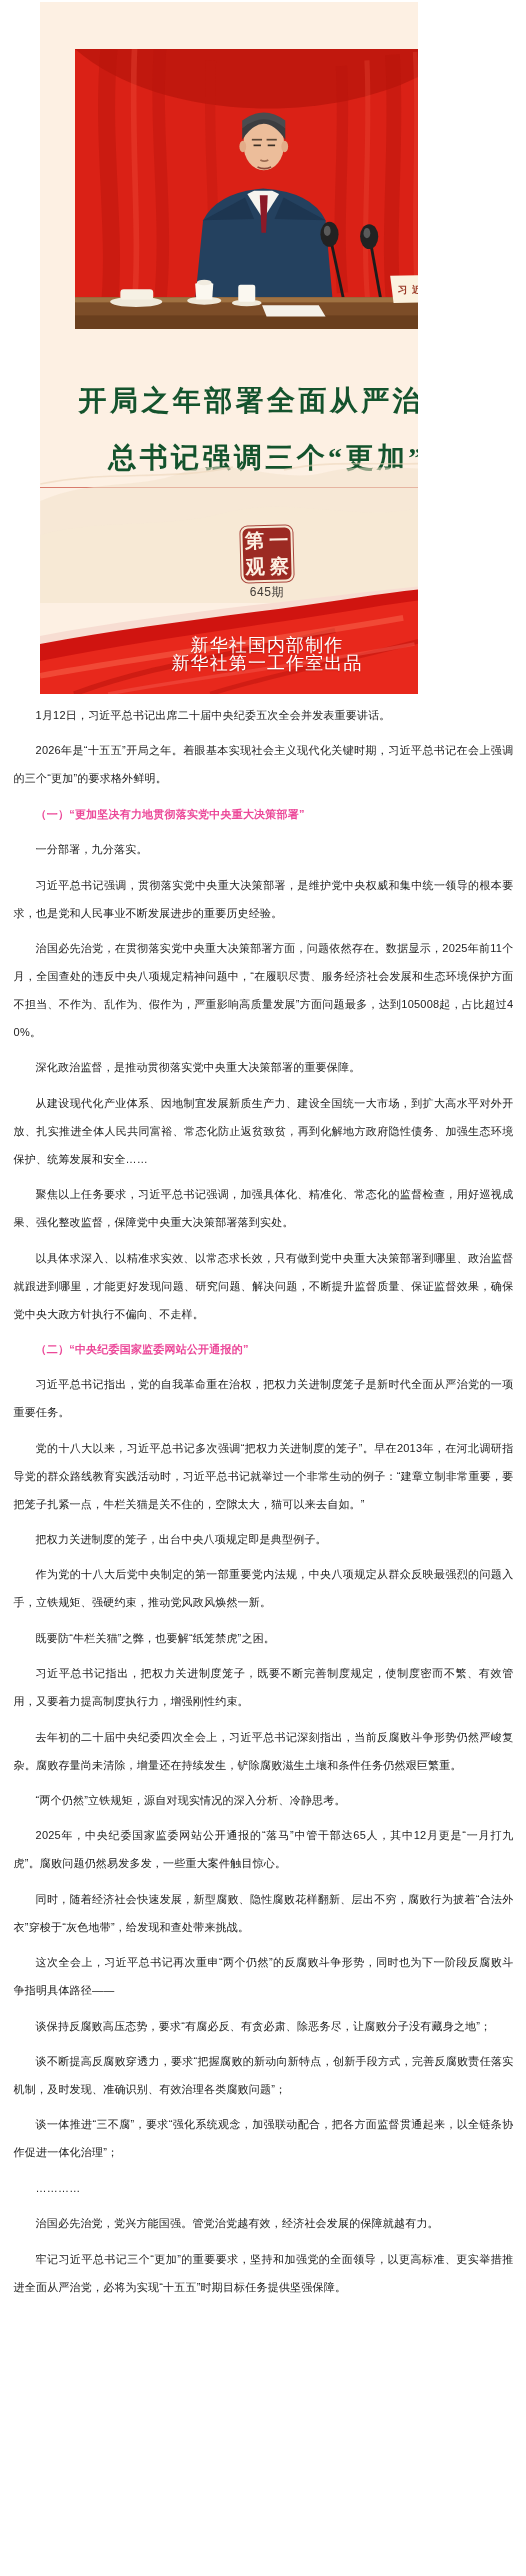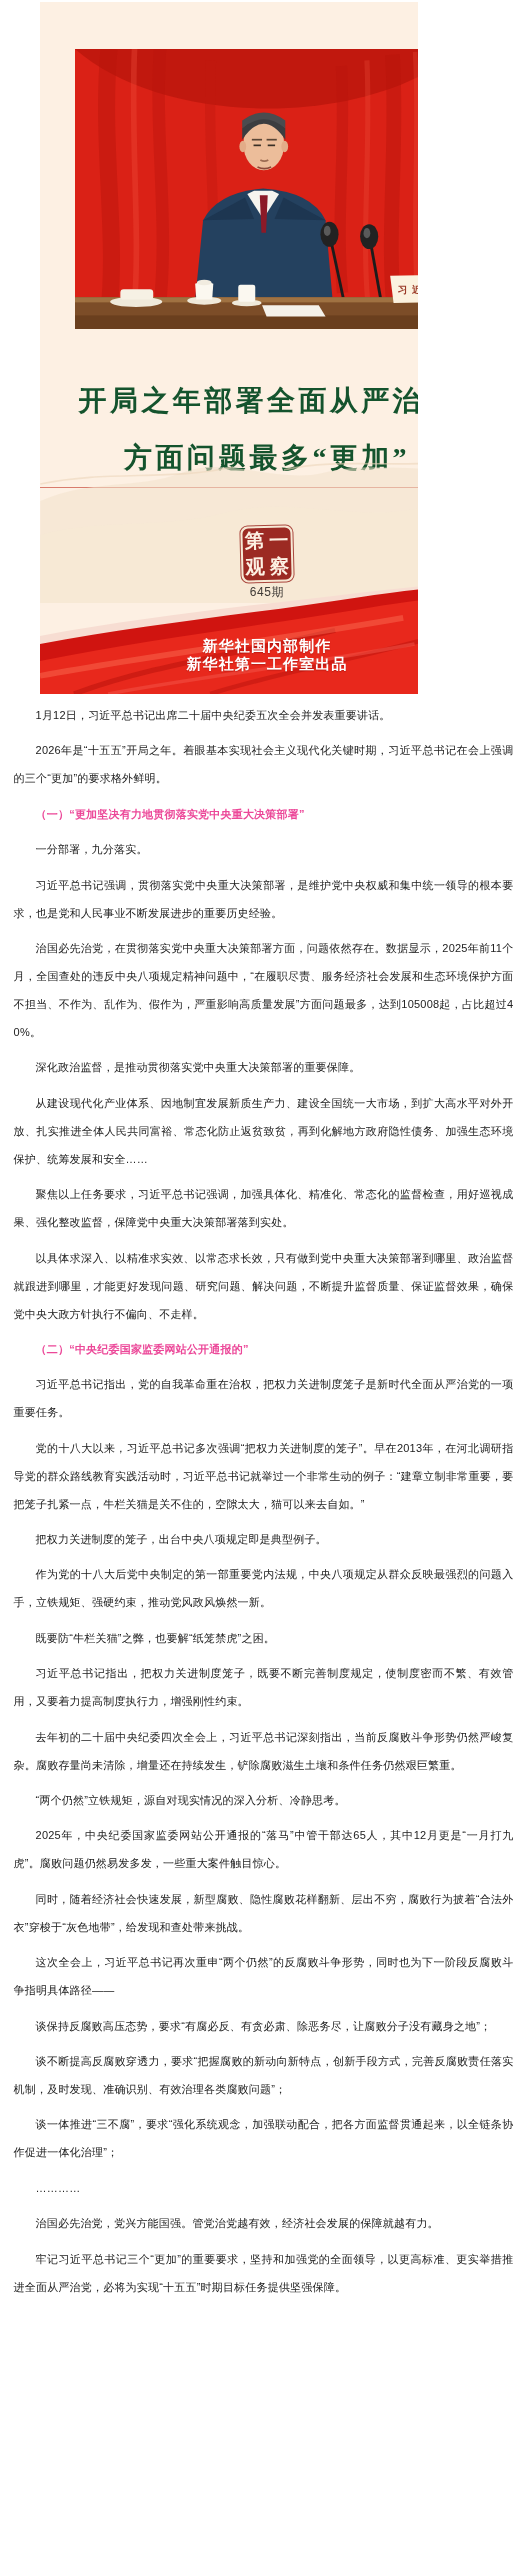--- a/index.html
+++ b/index.html
@@ -27,21 +27,21 @@
   .seal-body{position:absolute;inset:2.8px;background:#9c2a23;border-radius:5.7px;
         display:grid;grid-template-columns:1fr 1fr;grid-template-rows:1fr 1fr;
         align-items:center;justify-items:center;}
   .seal-body span{color:#fdf0e3;font-family:"Liberation Serif","DejaVu Serif",serif;
         font-weight:700;font-size:19.3px;line-height:1;}
   .seal-issue{position:absolute;left:176px;top:582px;width:102px;text-align:center;
         font-size:12px;color:#3f3a36;letter-spacing:0.6px;}
 
   .ribbon{position:absolute;left:0;top:567px;width:454px;height:125px;}
   .credits{position:absolute;left:0;top:635px;width:454px;text-align:center;
-        color:#ffffff;font-weight:700;font-size:15px;line-height:17.6px;letter-spacing:1.1px;
+        color:#ffffff;font-weight:400;font-size:18px;line-height:17.6px;letter-spacing:1.1px;
         text-shadow:0 0.6px 1.1px rgba(120,10,5,.35);}
 
   
   .article{position:absolute;left:0;top:701px;width:527px;padding:0 13.6px;
         box-sizing:border-box;}
   .para{margin:0 0 7.4px 0;font-size:11px;line-height:28px;letter-spacing:0.2px;
         color:#212121;text-align:justify;text-indent:2em;word-break:break-all;}
   .para.heading{font-weight:700;color:#ec4899;}
 </style>
 </head>
@@ -109,21 +109,21 @@
 
         <g>
           <path d="M556,400 L652,398 L658,446 L562,448 Z" fill="#fbf2df"></path>
           <text x="607" y="430" text-anchor="middle" font-size="17" font-weight="bold" fill="#9a3a28" letter-spacing="8">习近平</text>
         </g>
       </svg>
     </div>
 
     <div class="poster-title">
       <div>开局之年部署全面从严治党</div>
-      <div>方面问题最多“更加”</div>
+      <div>总书记强调三个“更加”</div>
     </div>
 
     <div class="thin-red-line"></div>
 
     <svg class="mountains" viewBox="0 0 800 330">
       <path d="M0,150 C90,110 170,130 250,100 C330,70 420,120 500,100 C600,75 700,110 800,80 L800,330 L0,330 Z" fill="#f3e2cc" opacity="0.55"></path>
       <path d="M0,210 C110,180 220,200 330,170 C440,140 560,190 680,160 L800,140 L800,330 L0,330 Z" fill="#f6e8d5" opacity="0.8"></path>
       <path d="M0,120 C120,95 230,115 340,90" stroke="#ecd6ba" stroke-width="3" fill="none" opacity="0.6"></path>
       <path d="M430,95 C540,70 660,100 800,70" stroke="#ecd6ba" stroke-width="3" fill="none" opacity="0.6"></path>
     </svg>

